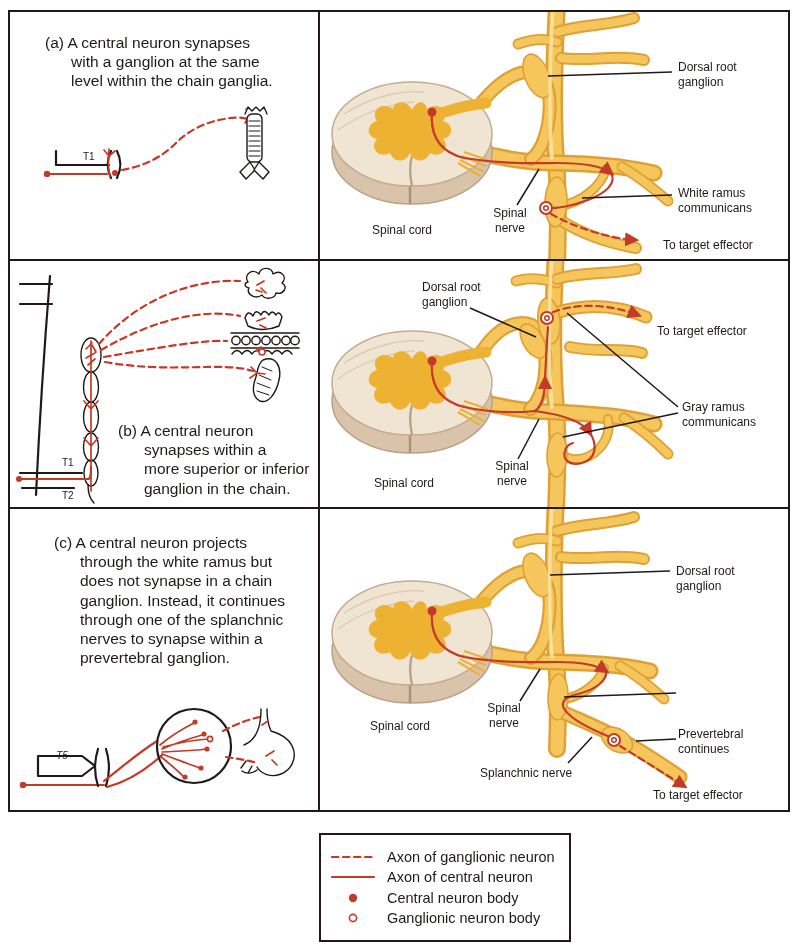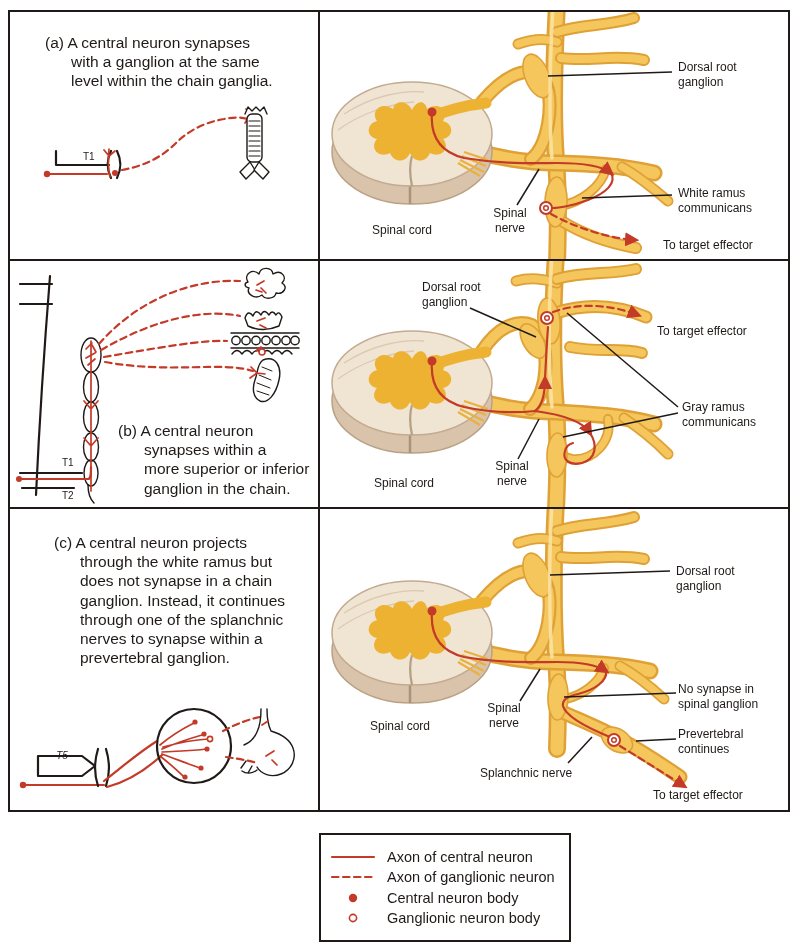--- a/index.html
+++ b/index.html
@@ -365,47 +365,45 @@
       <g>
         <path class="ld" d="M230,66 L350,62"></path>
         <path class="ld" d="M356,184 L244,188"></path>
         <path class="ld" d="M356,230 L316,232"></path>
         <path class="ld" d="M200,192 L220,160"></path>
         <path class="ld" d="M248,254 L272,228"></path>
       </g>
     </svg>
     <div class="lbl" style="left:356px;top:55px;width:100px;">Dorsal root
 ganglion</div>
-    <div class="lbl" style="left:358px;top:173px;width:115px;">No synapse in
-spinal ganglion</div>
     <div class="lbl" style="left:358px;top:218px;width:100px;">Prevertebral
 continues</div>
     <div class="lbl center" style="left:152px;top:192px;width:64px;">Spinal
 nerve</div>
     <div class="lbl" style="left:50px;top:210px;white-space:nowrap;">Spinal cord</div>
     <div class="lbl" style="left:160px;top:257px;white-space:nowrap;">Splanchnic nerve</div>
     <div class="lbl" style="left:333px;top:279px;white-space:nowrap;">To target effector</div>
   </div>
 
   <div class="legend">
     <div class="lrow">
       <span class="lsw">
         <svg width="56" height="16" viewBox="0 0 56 16">
+            <line class="rd" x1="6" y1="8" x2="48" y2="8"></line>
+          </svg>
+      </span>
+      <span class="llab">Axon of ganglionic neuron</span>
+    </div>
+    <div class="lrow">
+      <span class="lsw">
+        <svg width="56" height="16" viewBox="0 0 56 16">
             <line class="rs" x1="6" y1="8" x2="48" y2="8"></line>
           </svg>
       </span>
       <span class="llab">Axon of central neuron</span>
-    </div>
-    <div class="lrow">
-      <span class="lsw">
-        <svg width="56" height="16" viewBox="0 0 56 16">
-            <line class="rd" x1="6" y1="8" x2="48" y2="8"></line>
-          </svg>
-      </span>
-      <span class="llab">Axon of ganglionic neuron</span>
     </div>
     <div class="lrow">
       <span class="lsw">
         <svg width="56" height="16" viewBox="0 0 56 16">
             <circle class="rdot" cx="27" cy="8" r="4.2"></circle>
           </svg>
       </span>
       <span class="llab">Central neuron body</span>
     </div>
     <div class="lrow">

